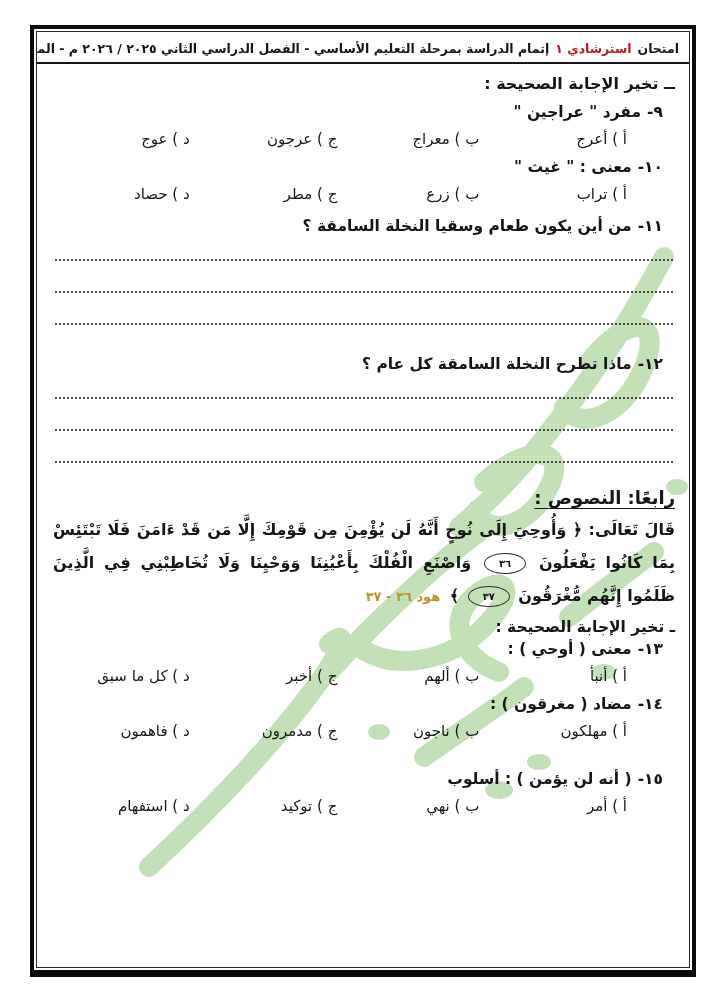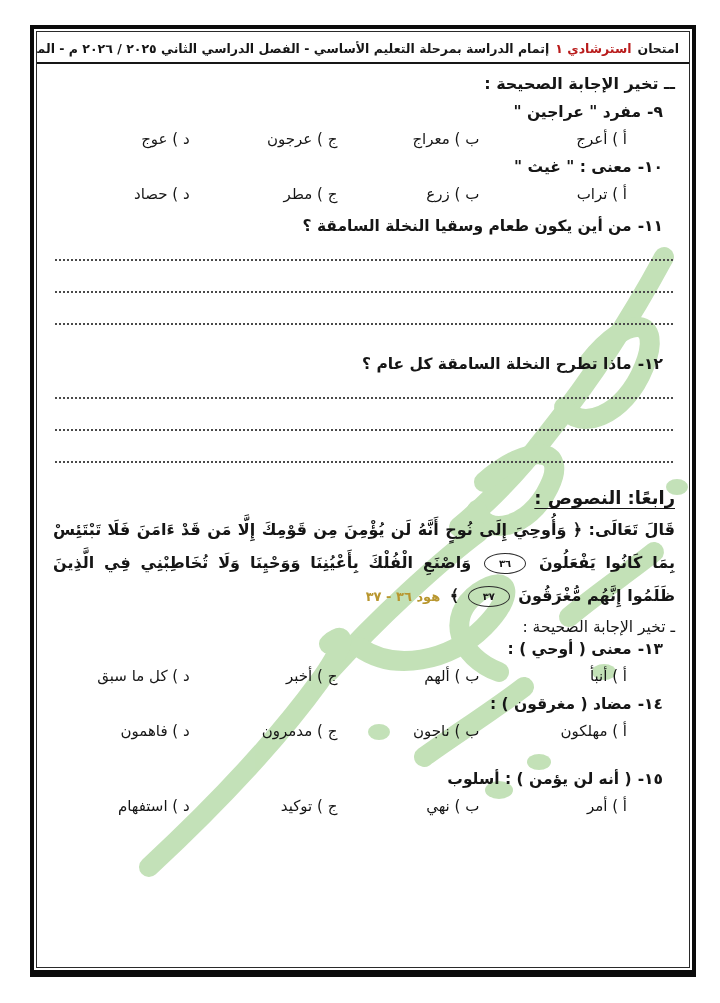--- a/index.html
+++ b/index.html
@@ -60,21 +60,21 @@
     font-size:16px; font-weight:bold; line-height:2.05;
     margin-top:6px; text-align:justify;
   }
   .ayah{
     display:inline-block; width:42px; height:21px; line-height:19px;
     border:1.4px solid #2b2b2b; border-radius:50%;
     font-size:10px; font-weight:bold; text-align:center;
     vertical-align:middle; margin:0 3px;
   }
   .vref{ color:#b8962e; font-size:13px; font-weight:bold; white-space:nowrap; margin-right:4px; }
-  .instr2{ font-weight:normal; font-size:15.5px; margin-top:6px; }
+  .instr2{ font-weight:bold; font-size:15.5px; margin-top:6px; }
   .gap-big{ margin-top:30px; }
 </style>
 </head>
 <body>
 
 <div class="page">
   <div class="inner">
 
     <svg class="watermark" viewBox="0 0 660 944" width="660" height="944" aria-hidden="true">
       <g fill="none" stroke="#b9dcab" stroke-width="20" stroke-linecap="round" opacity="0.85">

